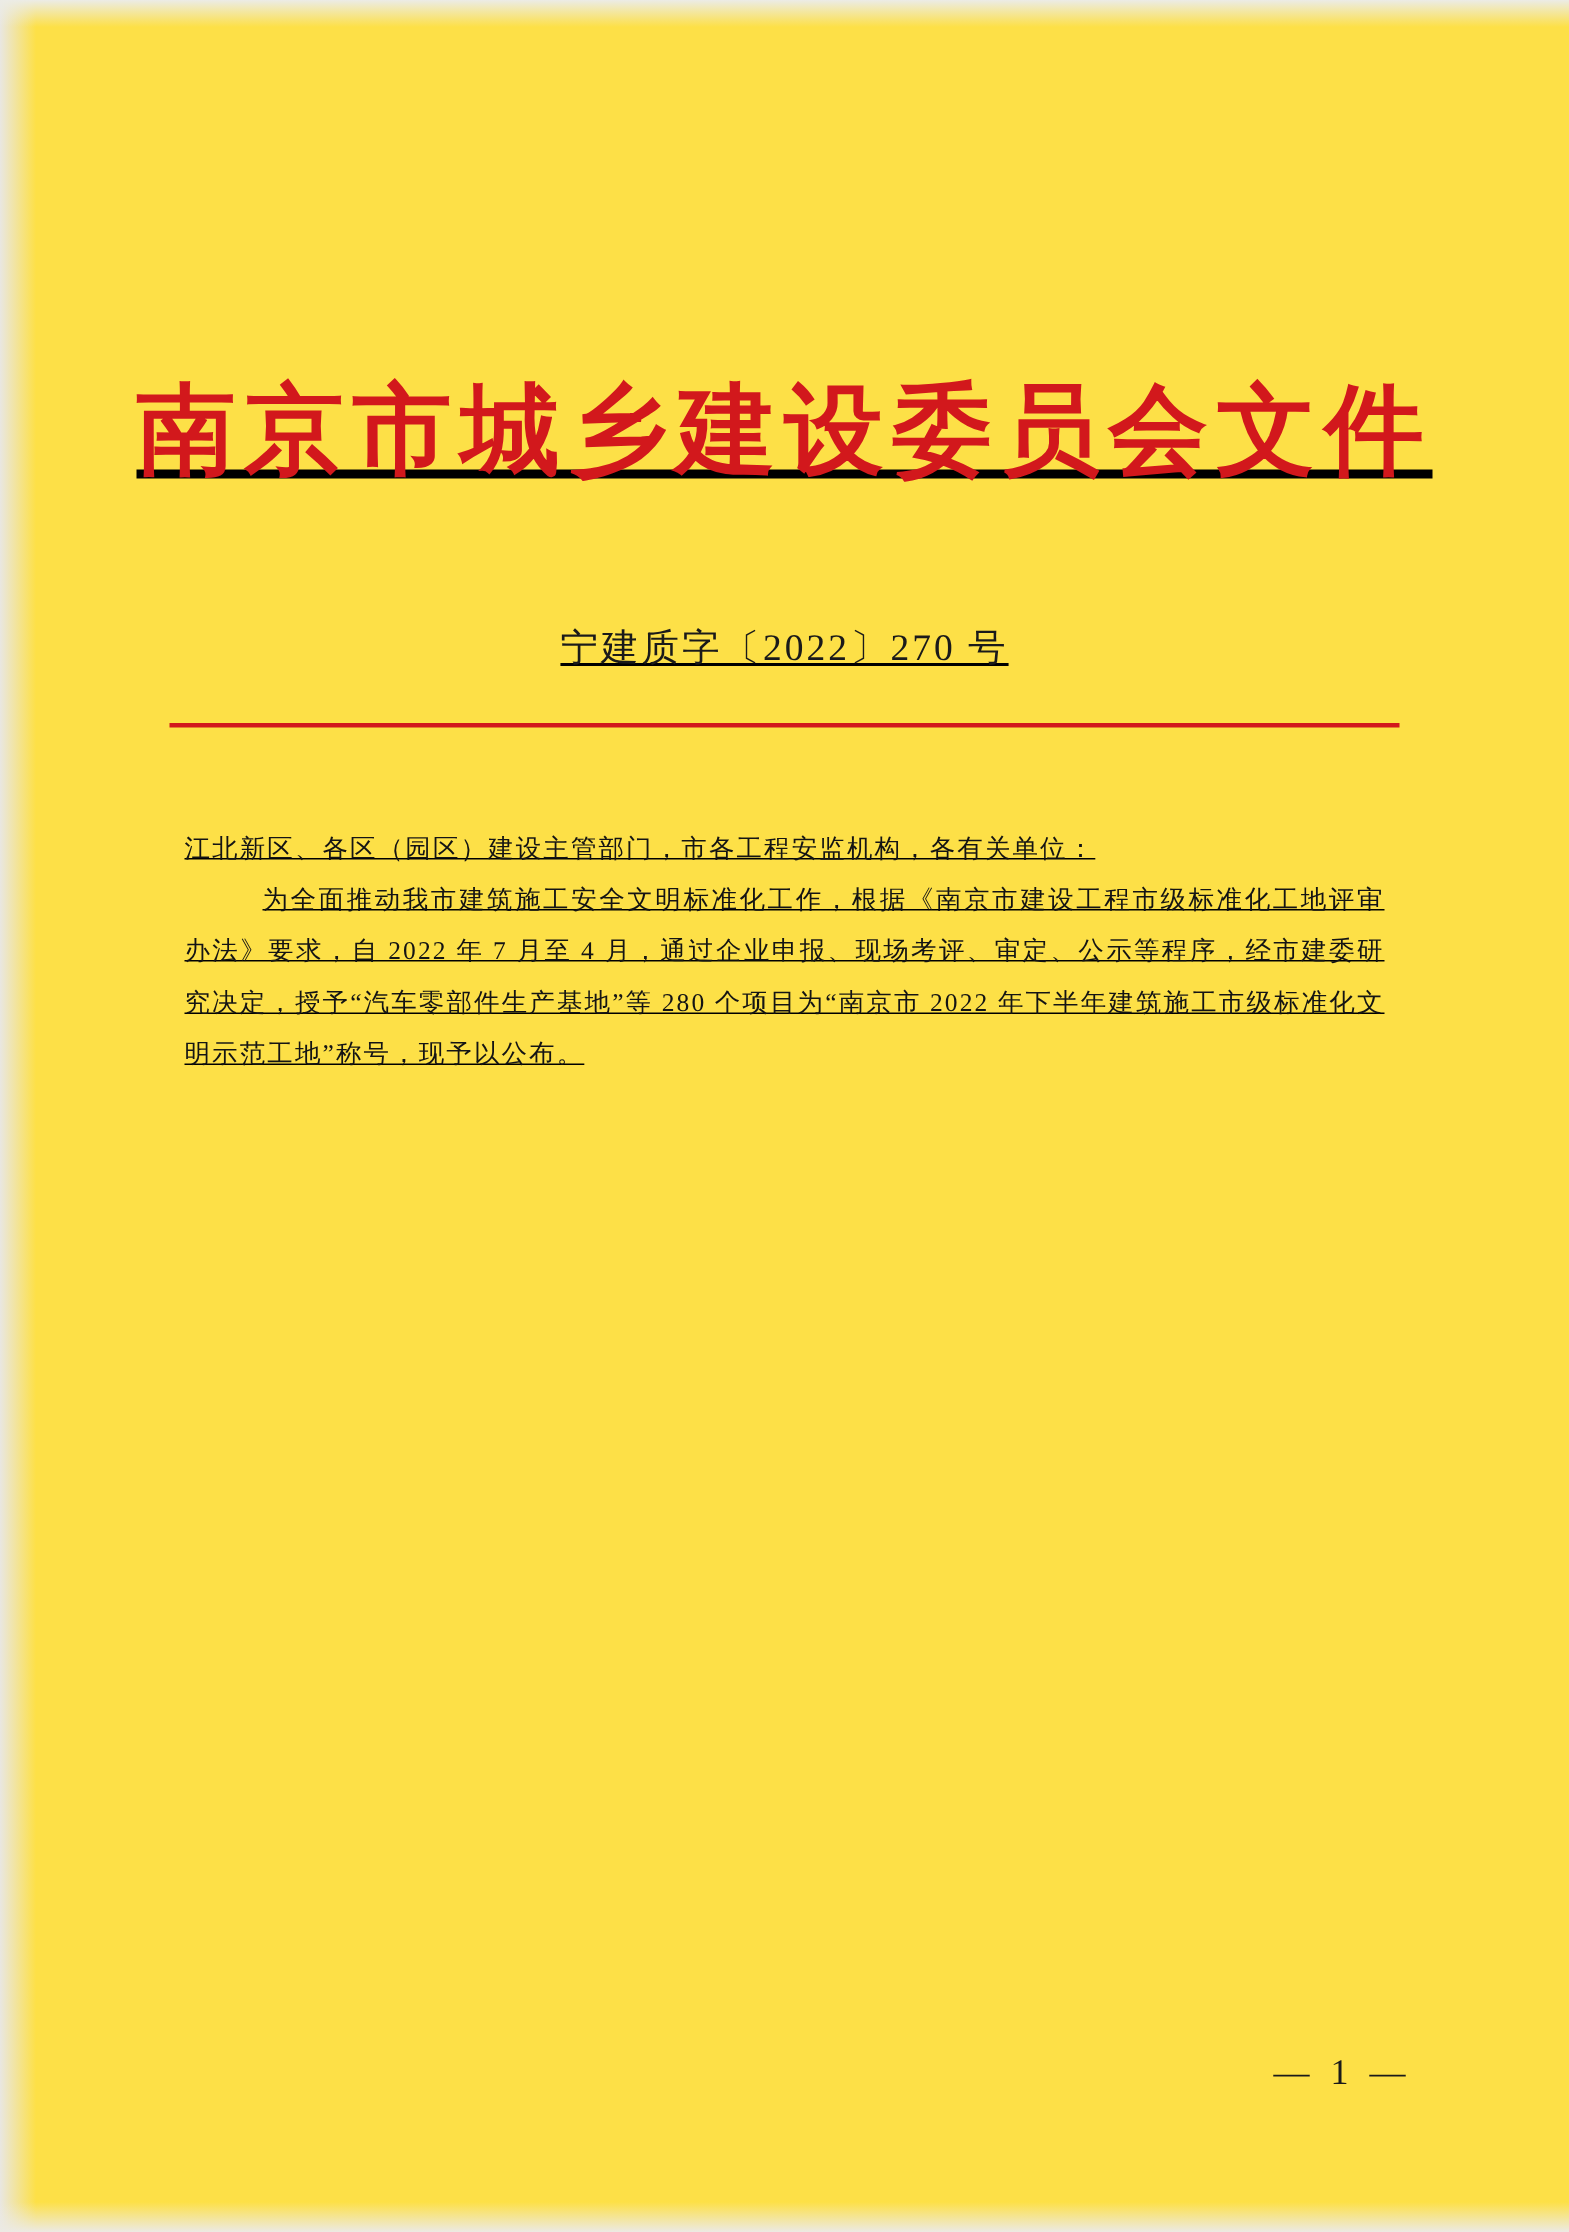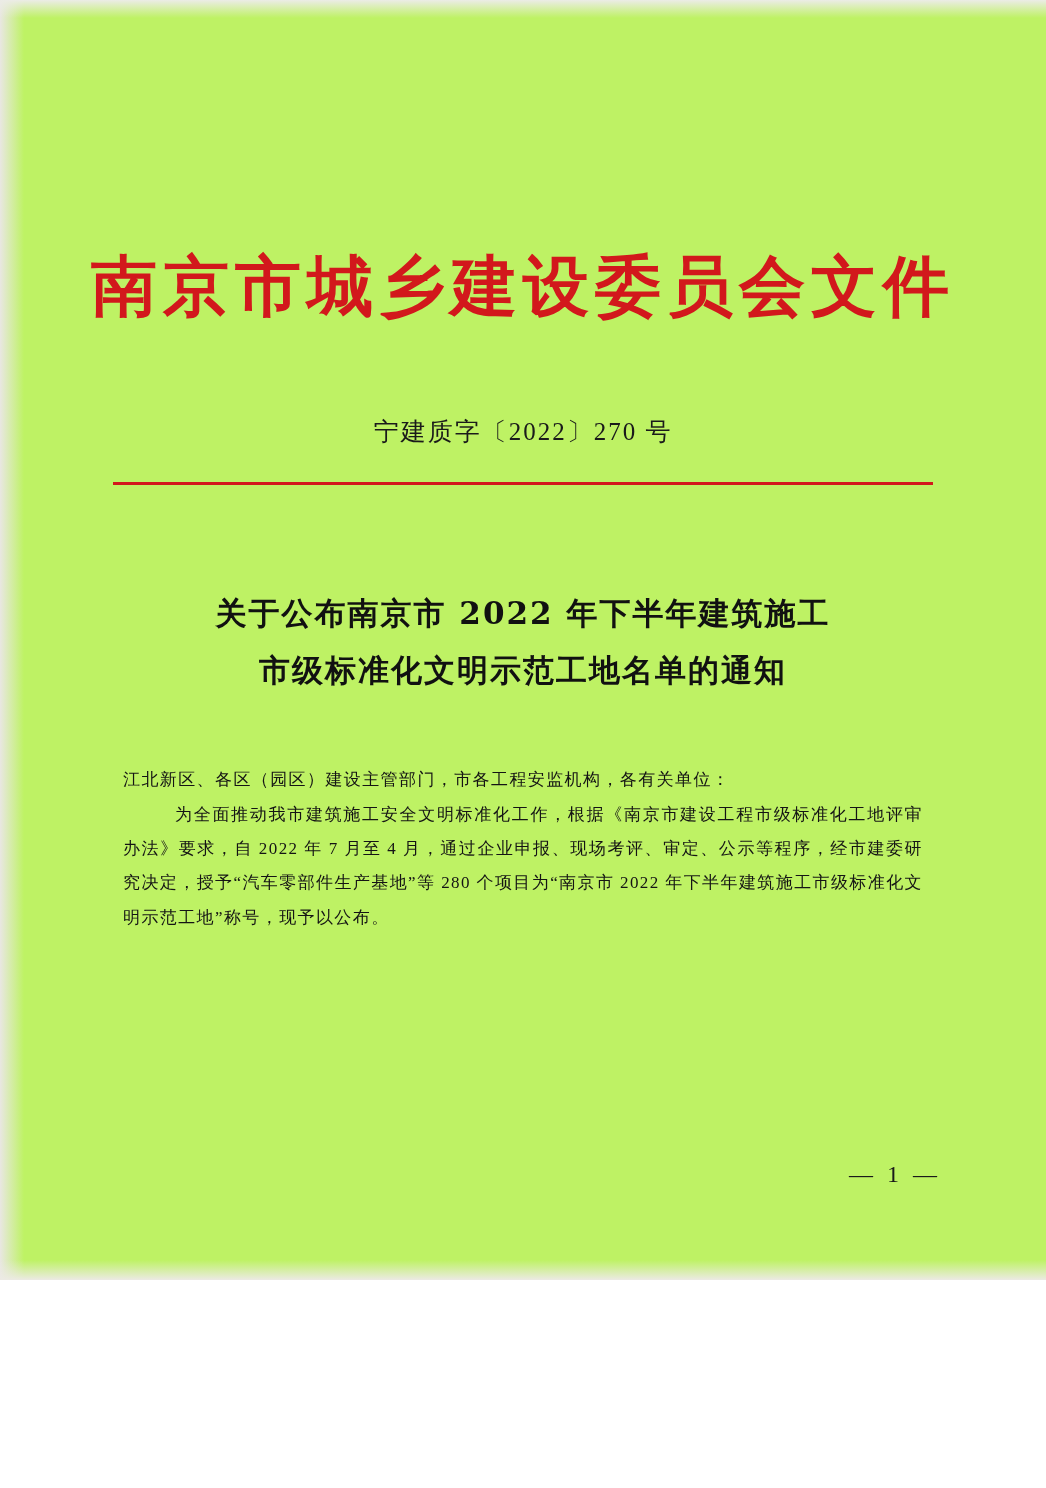--- a/index.html
+++ b/index.html
@@ -9,23 +9,24 @@
   body {
     width: 1046px;
     height: 1488px;
     background: #ffffff;
     font-family: "Liberation Serif", "DejaVu Serif", serif;
     overflow: hidden;
   }
   .page {
     position: relative;
     width: 1046px;
-    height: 1280px;
-    background: #bef264;
+    height: 1488px;
+    background: #fde047;
     box-sizing: border-box;
+    text-decoration: underline;
   }
   .doc-header {
     text-align: center;
     padding-top: 250px;
   }
   .doc-org-title {
     color: #d2181c;
     font-family: "DejaVu Serif", "Liberation Serif", serif;
     font-weight: bold;
     font-size: 66px;
@@ -114,24 +115,20 @@
   <div class="edge-shade-bottom"></div>
 
   <div class="doc-header">
     <div class="doc-org-title">南京市城乡建设委员会文件</div>
   </div>
 
   <div class="doc-number">宁建质字〔2022〕270 号</div>
 
   <div class="red-rule"></div>
 
-  <div class="doc-title">
-    <div>关于公布南京市 2022 年下半年建筑施工</div>
-    <div>市级标准化文明示范工地名单的通知</div>
-  </div>
 
   <div class="doc-body">
     <p>江北新区、各区（园区）建设主管部门，市各工程安监机构，各有关单位：</p>
     <p class="indent">为全面推动我市建筑施工安全文明标准化工作，根据《南京市建设工程市级标准化工地评审办法》要求，自 2022 年 7 月至 4 月，通过企业申报、现场考评、审定、公示等程序，经市建委研究决定，授予“汽车零部件生产基地”等 280 个项目为“南京市 2022 年下半年建筑施工市级标准化文明示范工地”称号，现予以公布。</p>
   </div>
 
   <div class="page-number">— 1 —</div>
 
 </div>
 

